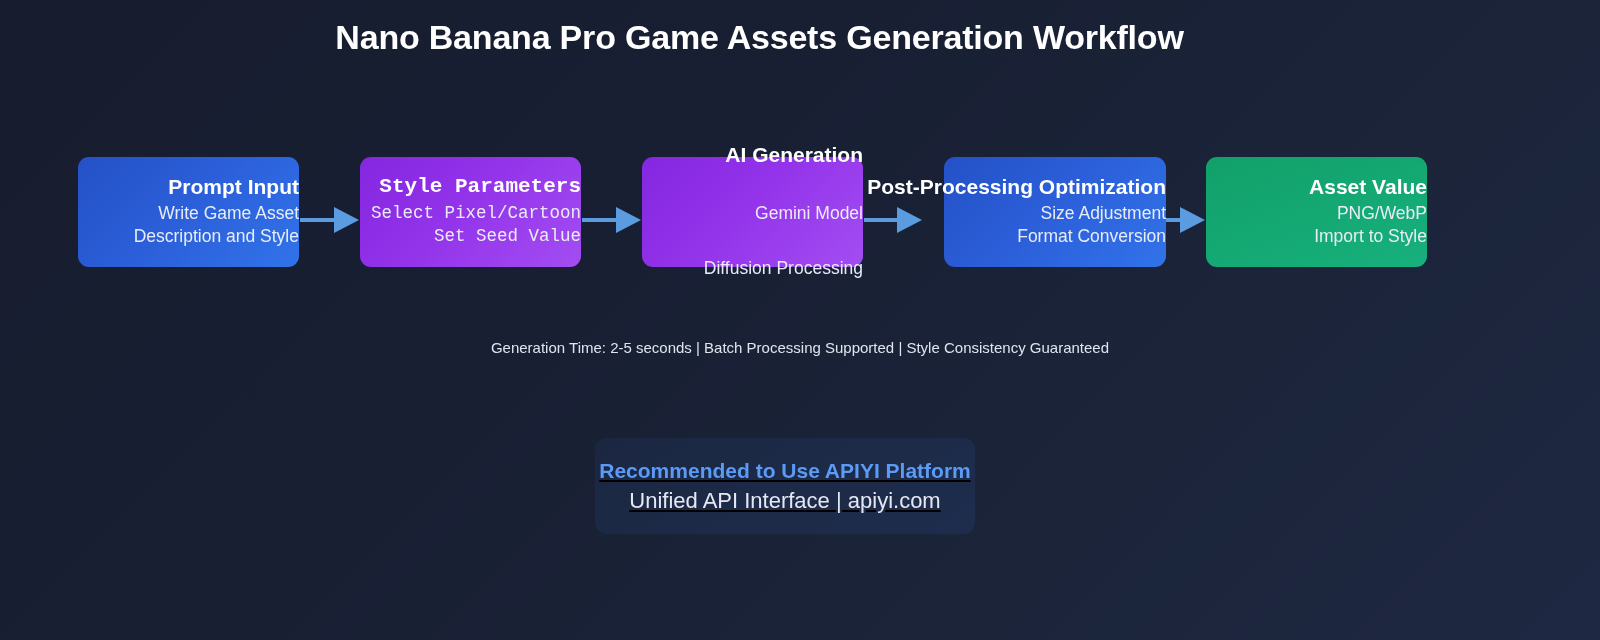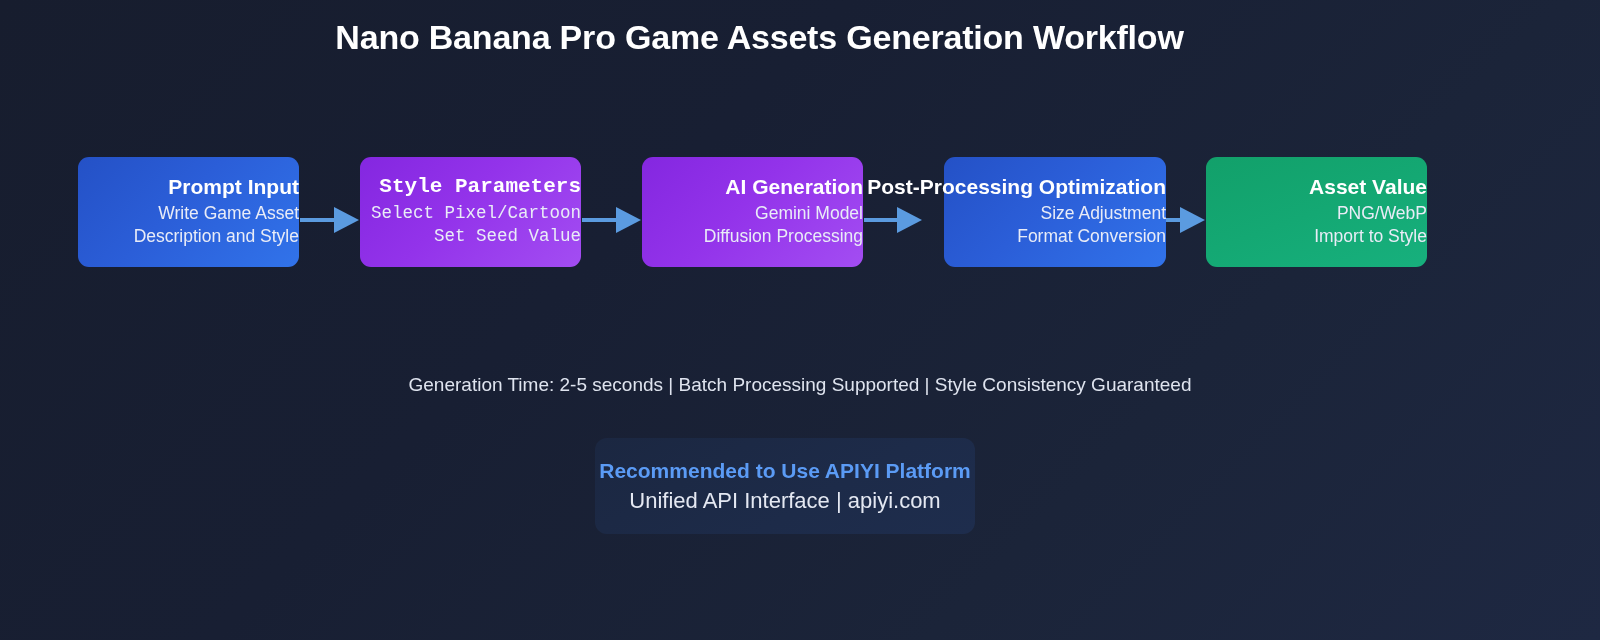--- a/index.html
+++ b/index.html
@@ -94,21 +94,21 @@
     background: linear-gradient(135deg, #2451c6 0%, #2b5ed8 45%, #3173ea 100%);
   }
   .node-5 {
     left: 1206px; width: 221px;
     background: linear-gradient(160deg, #12a06a 0%, #14a873 50%, #17b07d 100%);
   }
 
   
   .node-1 { z-index: 11; }
   .node-2 { z-index: 12; font-family: Liberation Mono, monospace; }
-  .node-3 { z-index: 13; }
+  .node-3 { z-index: 13; gap: 32px; }
   .node-4 { z-index: 14; }
   .node-5 { z-index: 15; }
 
   
   .arrow {
     position: absolute;
     top: 204px;
     height: 32px;
     z-index: 5;
   }
@@ -144,40 +144,40 @@
   .arrow-4 .shaft { width: 36px; }
   .arrow-4 .head  { left: 34px; }
 
   
   .status-line {
     position: absolute;
     left: 0;
     top: 339px;
     width: 1600px;
     text-align: center;
-    font-size: 19px;
+    font-size: 15px;
     color: #dfe4ef;
     white-space: nowrap;
-    margin-top: 35px;
   }
 
   
   .footer-panel {
     position: absolute;
     left: 595px;
     top: 438px;
     width: 380px;
     height: 96px;
     border-radius: 12px;
     background: linear-gradient(150deg, #1b2741 0%, #1d2b49 60%, #1e2d4d 100%);
     display: flex;
     flex-direction: column;
     align-items: center;
     justify-content: center;
     overflow: visible;
+    text-decoration: underline;
   }
   .footer-title {
     font-size: 21px;
     font-weight: bold;
     color: #5b9bf5;
     white-space: nowrap;
     line-height: 1.1;
     margin-bottom: 7px;
   }
   .footer-sub {

